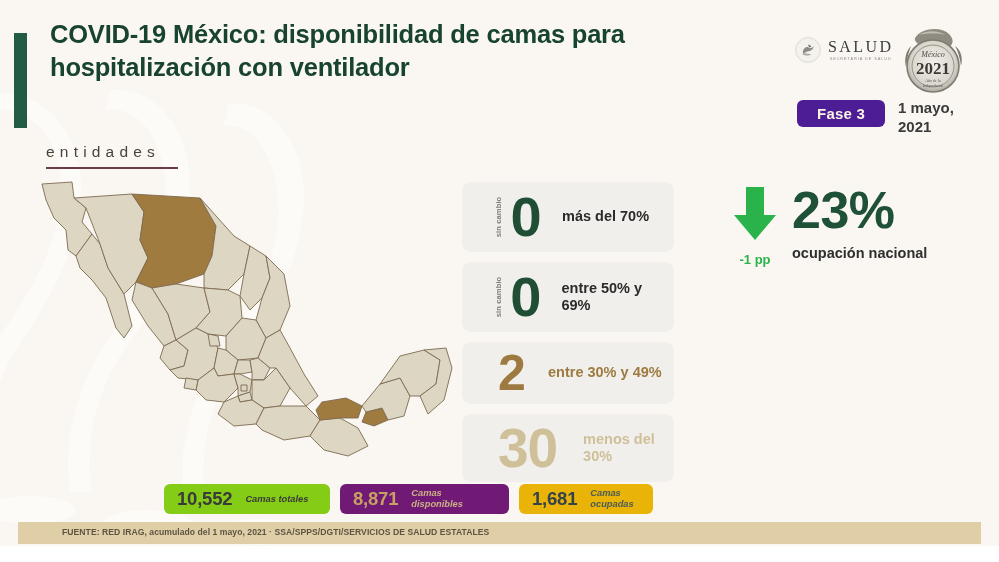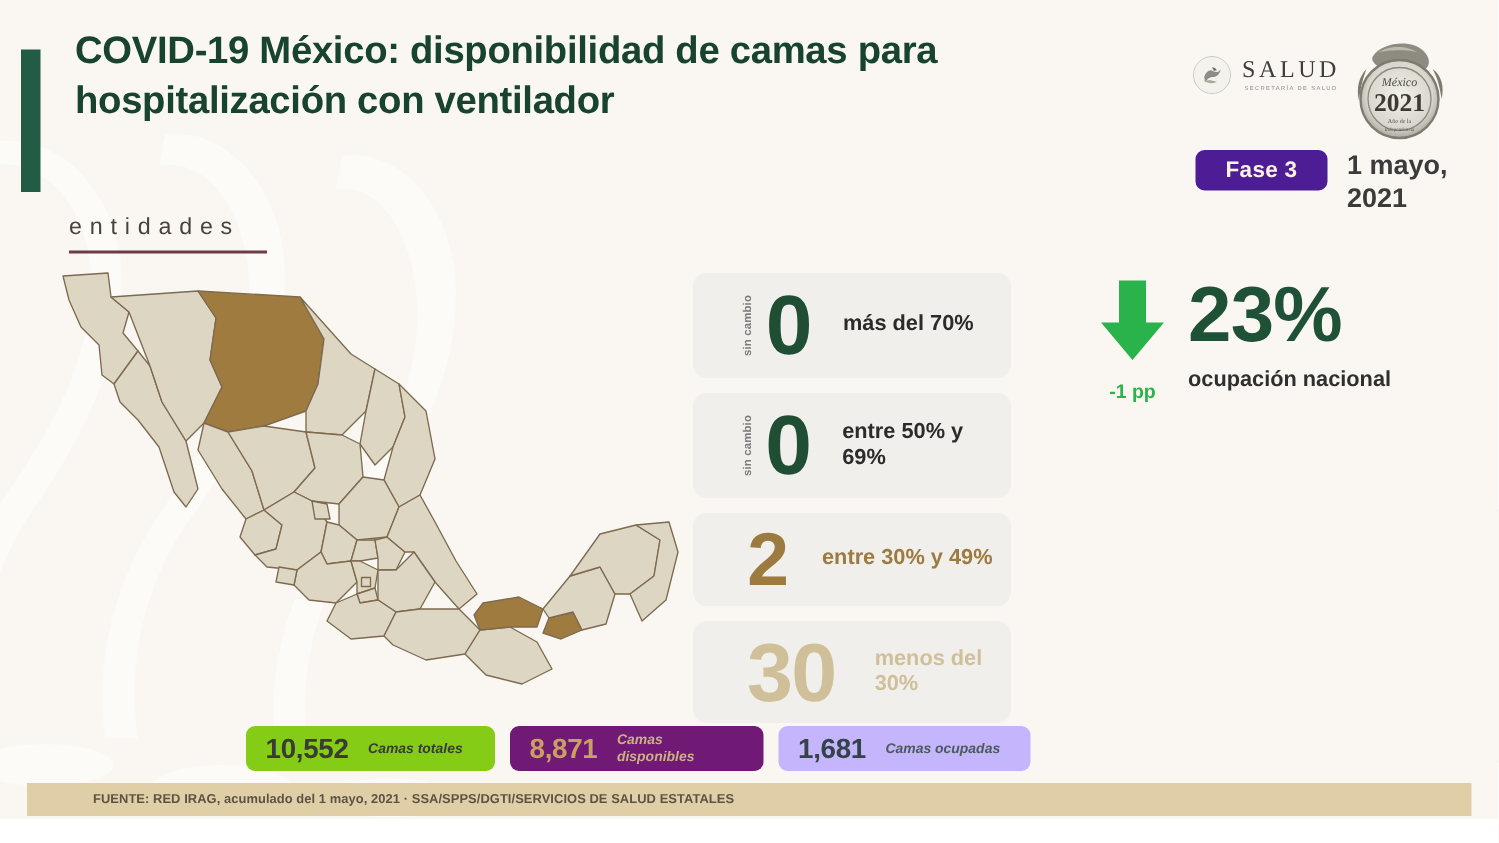--- a/index.html
+++ b/index.html
@@ -104,21 +104,21 @@
     font-weight: bold;
     display: flex;
     align-items: center;
     justify-content: center;
     letter-spacing: 0.2px;
   }
   .date-text {
     position: absolute;
     left: 898px;
     top: 99px;
-    font-size: 18px;
+    font-size: 15px;
     font-weight: bold;
     color: #3b3b3b;
     line-height: 1.24;
     width: 70px;
   }
 
   
   .entidades-wrap {
     position: absolute;
     left: 46px;
@@ -273,21 +273,21 @@
     font-style: italic;
     line-height: 1.18;
     margin-left: 13px;
   }
   .pill-total { background: #84cc16; width: 166px; }
   .pill-total .pill-num { color: #3a3a3a; }
   .pill-total .pill-label { color: #3a3a3a; }
   .pill-avail { background: #701a75; width: 169px; }
   .pill-avail .pill-num { color: #c9a063; }
   .pill-avail .pill-label { color: #cbb184; }
-  .pill-occ { background: #c4b5fd; width: 168px; }
+  .pill-occ { background: #eab308; width: 134px; }
   .pill-occ .pill-num { color: #34434a; }
   .pill-occ .pill-label { color: #4a5b58; }
 
   
   .footer-band {
     position: absolute;
     left: 18px;
     top: 522px;
     width: 963px;
     height: 22px;

